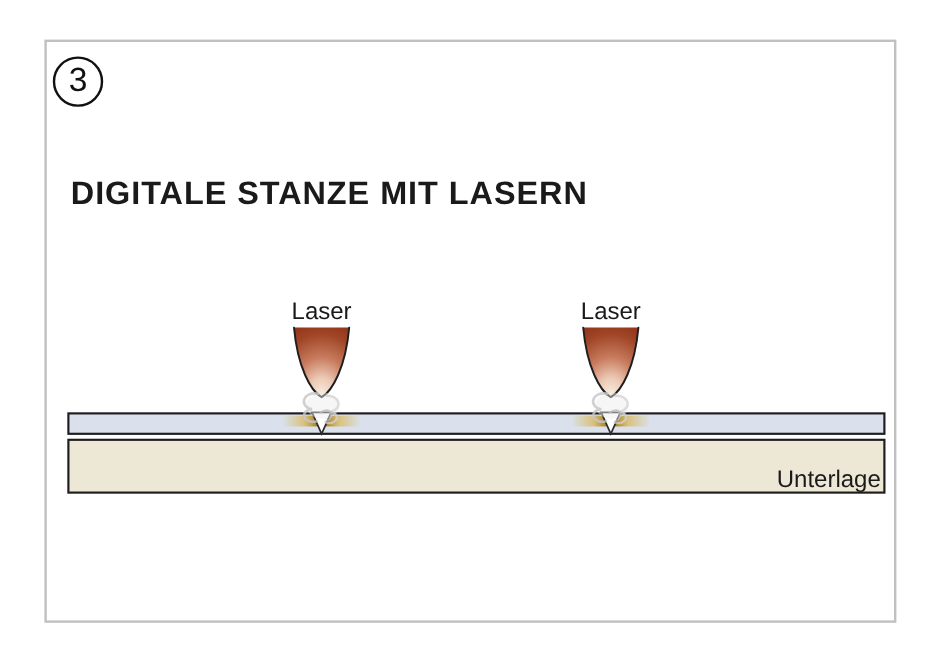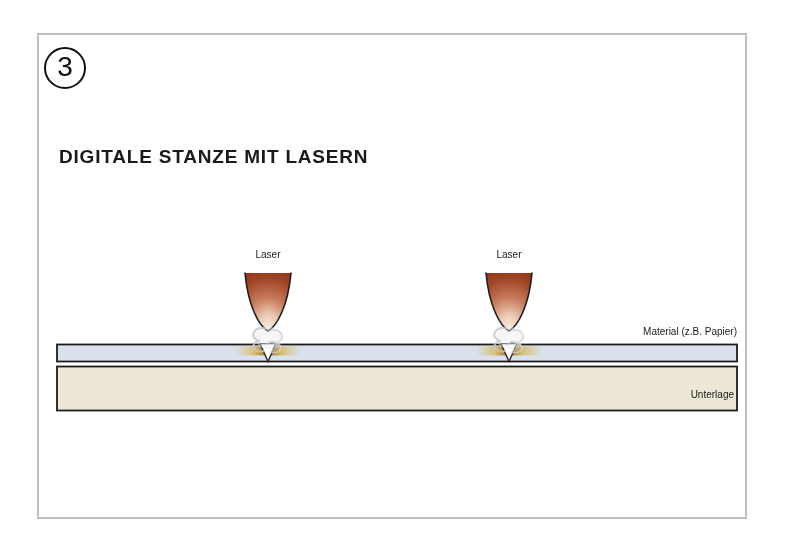--- a/index.html
+++ b/index.html
@@ -29,30 +29,30 @@
     display: flex; align-items: center; justify-content: center;
     font-size: 28px;
     color: #111111;
     line-height: 1;
     padding-bottom: 2px;
   }
 
   .title {
     position: absolute;
     left: 59px; top: 146px;
-    font-size: 19px;
+    font-size: 27px;
     font-weight: 700;
     letter-spacing: 0.8px;
     color: #1a1a1a;
     white-space: nowrap;
   }
 
   .diagram-svg { position: absolute; left: 0; top: 0; width: 785px; height: 557px; }
 
-  .lbl { position: absolute; white-space: nowrap; font-size: 10px; color: #1a1a1a; }
+  .lbl { position: absolute; white-space: nowrap; font-size: 20px; color: #1a1a1a; }
   .lbl-laser-1 { left: 268px; top: 249px; transform: translateX(-50%); }
   .lbl-laser-2 { left: 509px; top: 249px; transform: translateX(-50%); }
   .lbl-schmauch { left: 318px; top: 328px; color: #c2a156; }
   .lbl-material { right: 48px; top: 326px; text-align: right; }
   .lbl-unterlage { right: 51px; top: 389px; text-align: right; }
 </style>
 </head>
 <body>
 
 <div class="canvas">
@@ -114,16 +114,15 @@
     <g transform="translate(509,0)">
       <ellipse cx="1" cy="338" rx="14" ry="11" fill="#ececec" opacity="0.45"></ellipse>
       <path d="M -3 328 C -16 326 -19 339 -8 341 C -19 342 -15 354 -4 351" fill="none" stroke="#c6c6c6" stroke-width="2.2" opacity="0.8" stroke-linecap="round"></path>
       <path d="M 4 330 C 15 329 18 340 8 343 C 17 346 12 355 3 352" fill="none" stroke="#d2d2d2" stroke-width="2" opacity="0.75" stroke-linecap="round"></path>
       <path d="M -1 344 C 6 338 13 346 4 351" fill="none" stroke="#bdbdbd" stroke-width="1.8" opacity="0.8" stroke-linecap="round"></path>
     </g>
   </svg>
 
   <div class="lbl lbl-laser-1">Laser</div>
   <div class="lbl lbl-laser-2">Laser</div>
-  <div class="lbl lbl-material">Material (z.B. Papier)</div>
   <div class="lbl lbl-unterlage">Unterlage</div>
 
 </div>
 
 </body></html>

